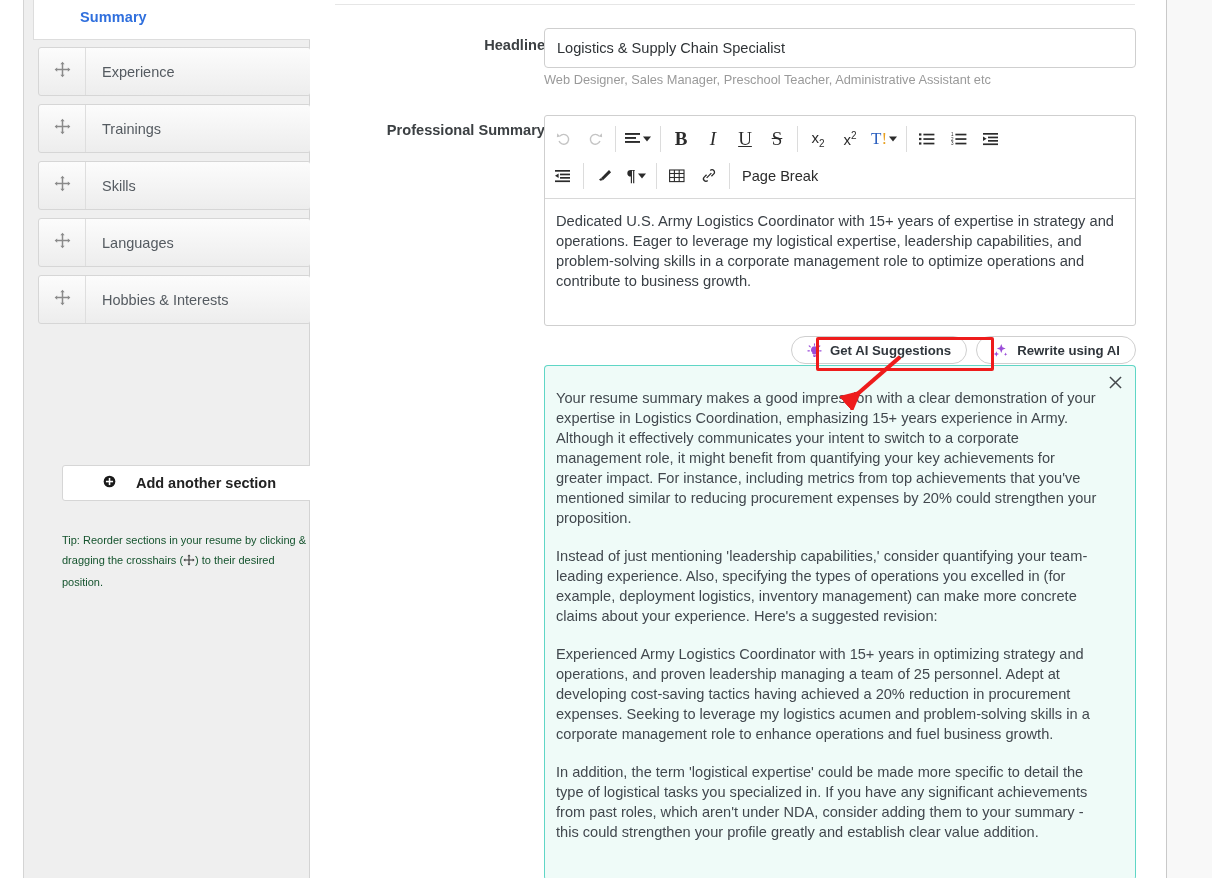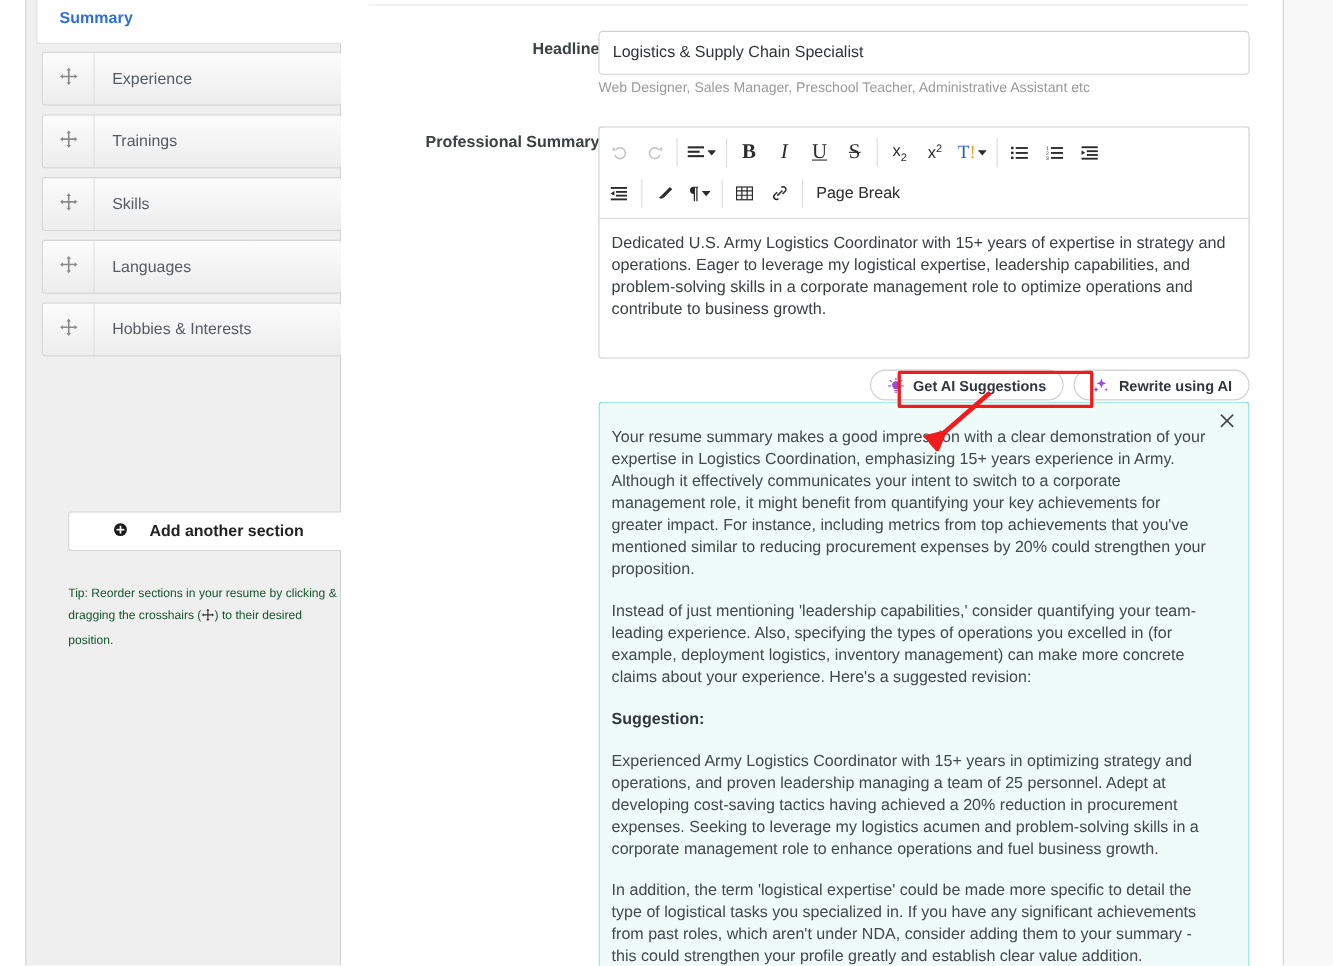--- a/index.html
+++ b/index.html
@@ -48,20 +48,21 @@
     border-right: none;
     display: flex;
     align-items: center;
     padding-left: 20px;
   }
   .summary-tab span {
     color: #2f6fdd;
     font-weight: bold;
     font-size: 14.5px;
     letter-spacing: .1px;
+    margin-left: 26px;
   }
 
   .section-list {
     position: absolute;
     left: 14px; top: 47px;
     width: 273px;
   }
   .section-item {
     position: relative;
     height: 49px;
@@ -533,21 +534,20 @@
     <div class="suggestion-panel">
       <div class="close-x">
         <svg width="13" height="13" viewBox="0 0 14 14">
             <line x1="1" y1="1" x2="13" y2="13" stroke="#44484c" stroke-width="1.6"></line>
             <line x1="13" y1="1" x2="1" y2="13" stroke="#44484c" stroke-width="1.6"></line>
           </svg>
       </div>
       <div id="suggestion-body">
           <p>Your resume summary makes a good impression with a clear demonstration of your expertise in Logistics Coordination, emphasizing 15+ years experience in Army. Although it effectively communicates your intent to switch to a corporate management role, it might benefit from quantifying your key achievements for greater impact. For instance, including metrics from top achievements that you've mentioned similar to reducing procurement expenses by 20% could strengthen your proposition.</p>
           <p>Instead of just mentioning 'leadership capabilities,' consider quantifying your team-leading experience. Also, specifying the types of operations you excelled in (for example, deployment logistics, inventory management) can make more concrete claims about your experience. Here's a suggested revision:</p>
-          <p class="heading">Suggestion:</p>
           <p>Experienced Army Logistics Coordinator with 15+ years in optimizing strategy and operations, and proven leadership managing a team of 25 personnel. Adept at developing cost-saving tactics having achieved a 20% reduction in procurement expenses. Seeking to leverage my logistics acumen and problem-solving skills in a corporate management role to enhance operations and fuel business growth.</p>
           <p>In addition, the term 'logistical expertise' could be made more specific to detail the type of logistical tasks you specialized in. If you have any significant achievements from past roles, which aren't under NDA, consider adding them to your summary - this could strengthen your profile greatly and establish clear value addition.</p>
         </div>
     </div>
   </div>
 
   <div class="highlight-box"></div>
   <svg class="arrow-svg" width="70" height="55" viewBox="0 0 70 55">
     <defs>
       <marker id="ah" markerWidth="5" markerHeight="5" refX="2.4" refY="2.5" orient="auto">

